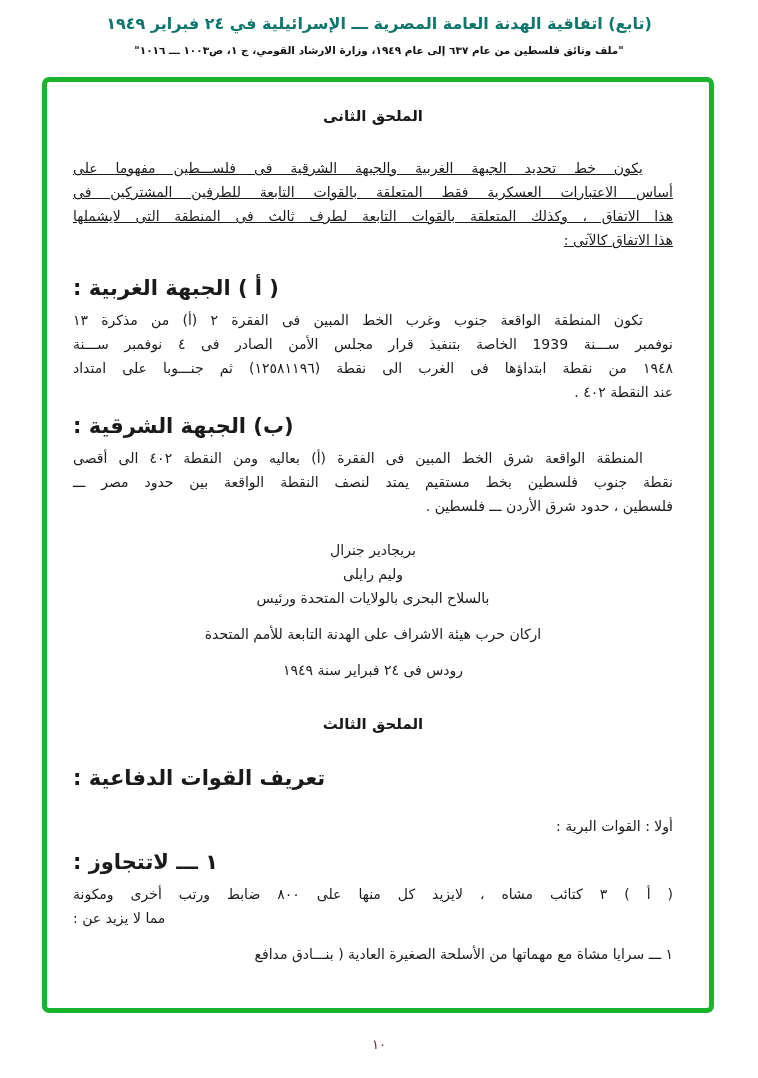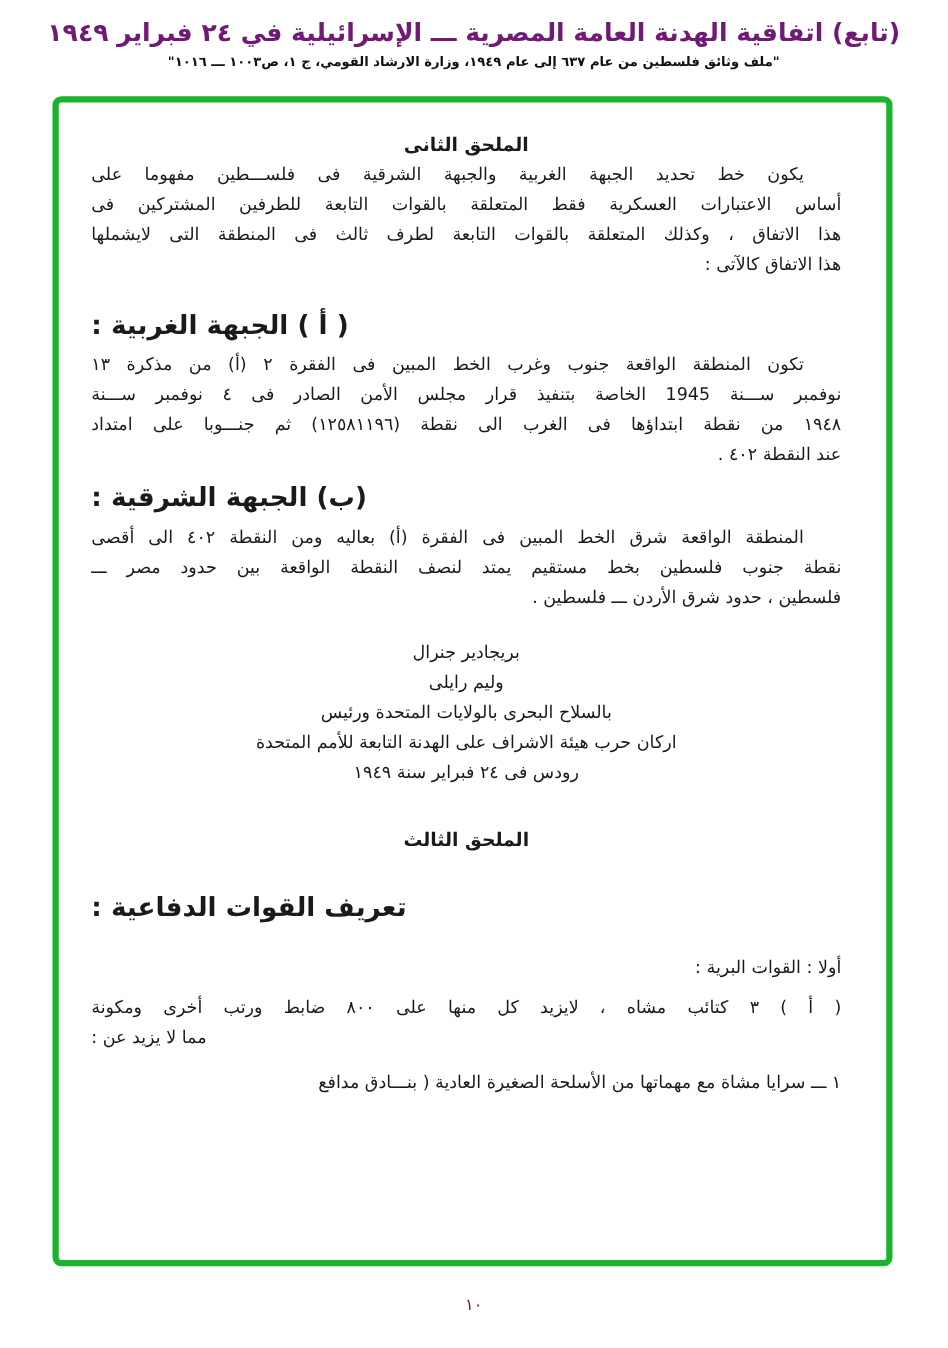--- a/index.html
+++ b/index.html
@@ -1,40 +1,40 @@
 <!DOCTYPE html>
 <html lang="ar"><head>
 <meta charset="utf-8">
 <style>
   html,body{margin:0;padding:0;background:#ffffff;}
   .page{position:relative;width:758px;height:1078px;background:#fff;overflow:hidden;
         font-family:"DejaVu Sans",sans-serif;color:#1a1a1a;direction:rtl;}
   
   .hdr1{position:absolute;top:14px;left:0;width:100%;text-align:center;
-        font-size:20px;font-weight:bold;color:#701a75;}
+        font-size:16px;font-weight:bold;color:#0f766e;}
   .hdr2{position:absolute;top:44px;left:0;width:100%;text-align:center;
         font-size:10.5px;font-weight:bold;color:#111;}
   
   .frame{position:absolute;left:42px;top:77px;width:672px;height:936px;
          border:5px solid #1cb32c;border-radius:7px;box-sizing:border-box;}
   .frame-content{position:absolute;left:47px;top:82px;width:688px;height:926px;
          box-sizing:border-box;padding:0 62px 0 26px;overflow:hidden;}
   .line{font-size:14px;line-height:24px;}
   .jl{text-align:justify;text-align-last:justify;}
   .first{padding-right:30px;}
   .last{text-align:right;}
   .center-head{font-weight:bold;font-size:15px;line-height:24px;text-align:center;margin-top:22px;}
   .sec-head{font-weight:bold;font-size:21px;line-height:24px;text-align:left;}
-  .intro{}
+  .intro{margin-top:28px;text-decoration:underline;}
   .west-head{margin-top:24px;}
   .para{margin-top:8px;}
   .east-head{margin-top:10px;}
   .sig{margin:20px auto 0;width:540px;text-align:center;}
   .sig .line{text-align:center;}
-  .sig .gap{}
+  .sig .gap{margin-top:12px;}
   .annex3-title{margin-top:30px;}
   .def-head{margin-top:30px;}
   .first-head{margin-top:24px;font-size:14px;line-height:24px;text-align:right;}
   .item1-head{margin-top:12px;}
   .item-a{margin-top:8px;}
   .item-a-cont{text-align:left;padding-right:155px;}
   .sub1{margin-top:12px;}
   .page-num{position:absolute;left:0;bottom:26px;width:100%;text-align:center;
             font-size:13px;color:#7f1d1d;}
 </style>
@@ -56,21 +56,21 @@
       <div class="line jl first">يكون خط تحديد الجبهة الغربية والجبهة الشرقية فى فلســـطين مفهوما على</div>
       <div class="line jl">أساس الاعتبارات العسكرية فقط المتعلقة بالقوات التابعة للطرفين المشتركين فى</div>
       <div class="line jl">هذا الاتفاق ، وكذلك المتعلقة بالقوات التابعة لطرف ثالث فى المنطقة التى لايشملها</div>
       <div class="line last">هذا الاتفاق كالآتى :</div>
     </div>
 
     <div class="sec-head west-head">( أ ) الجبهة الغربية :</div>
 
     <div class="para">
       <div class="line jl first">تكون المنطقة الواقعة جنوب وغرب الخط المبين فى الفقرة ٢ (أ) من مذكرة ١٣</div>
-      <div class="line jl">نوفمبر ســـنة 1945 الخاصة بتنفيذ قرار مجلس الأمن الصادر فى ٤ نوفمبر ســـنة</div>
+      <div class="line jl">نوفمبر ســـنة 1939 الخاصة بتنفيذ قرار مجلس الأمن الصادر فى ٤ نوفمبر ســـنة</div>
       <div class="line jl">١٩٤٨ من نقطة ابتداؤها فى الغرب الى نقطة (١٢٥٨١١٩٦) ثم جنـــوبا على امتداد</div>
       <div class="line last">عند النقطة ٤٠٢ .</div>
     </div>
 
     <div class="sec-head east-head">(ب) الجبهة الشرقية :</div>
 
     <div class="para">
       <div class="line jl first">المنطقة الواقعة شرق الخط المبين فى الفقرة (أ) بعاليه ومن النقطة ٤٠٢ الى أقصى</div>
       <div class="line jl">نقطة جنوب فلسطين بخط مستقيم يمتد لنصف النقطة الواقعة بين حدود مصر ـــ</div>
       <div class="line last">فلسطين ، حدود شرق الأردن ـــ فلسطين .</div>
@@ -83,20 +83,21 @@
       <div class="line gap">اركان حرب هيئة الاشراف على الهدنة التابعة للأمم المتحدة</div>
       <div class="line gap">رودس فى ٢٤ فبراير سنة ١٩٤٩</div>
     </div>
 
     <div class="center-head annex3-title">الملحق الثالث</div>
 
     <div class="sec-head def-head">تعريف القوات الدفاعية :</div>
 
     <div class="first-head">أولا : القوات البرية :</div>
 
+    <div class="sec-head item1-head">١ ـــ لاتتجاوز :</div>
 
     <div class="item-a">
       <div class="line jl">( أ ) ٣ كتائب مشاه ، لايزيد كل منها على ٨٠٠ ضابط ورتب أخرى ومكونة</div>
       <div class="line item-a-cont">مما لا يزيد عن :</div>
     </div>
 
     <div class="line last sub1">١ ـــ سرايا مشاة مع مهماتها من الأسلحة الصغيرة العادية ( بنـــادق مدافع</div>
 
   </div>
 

